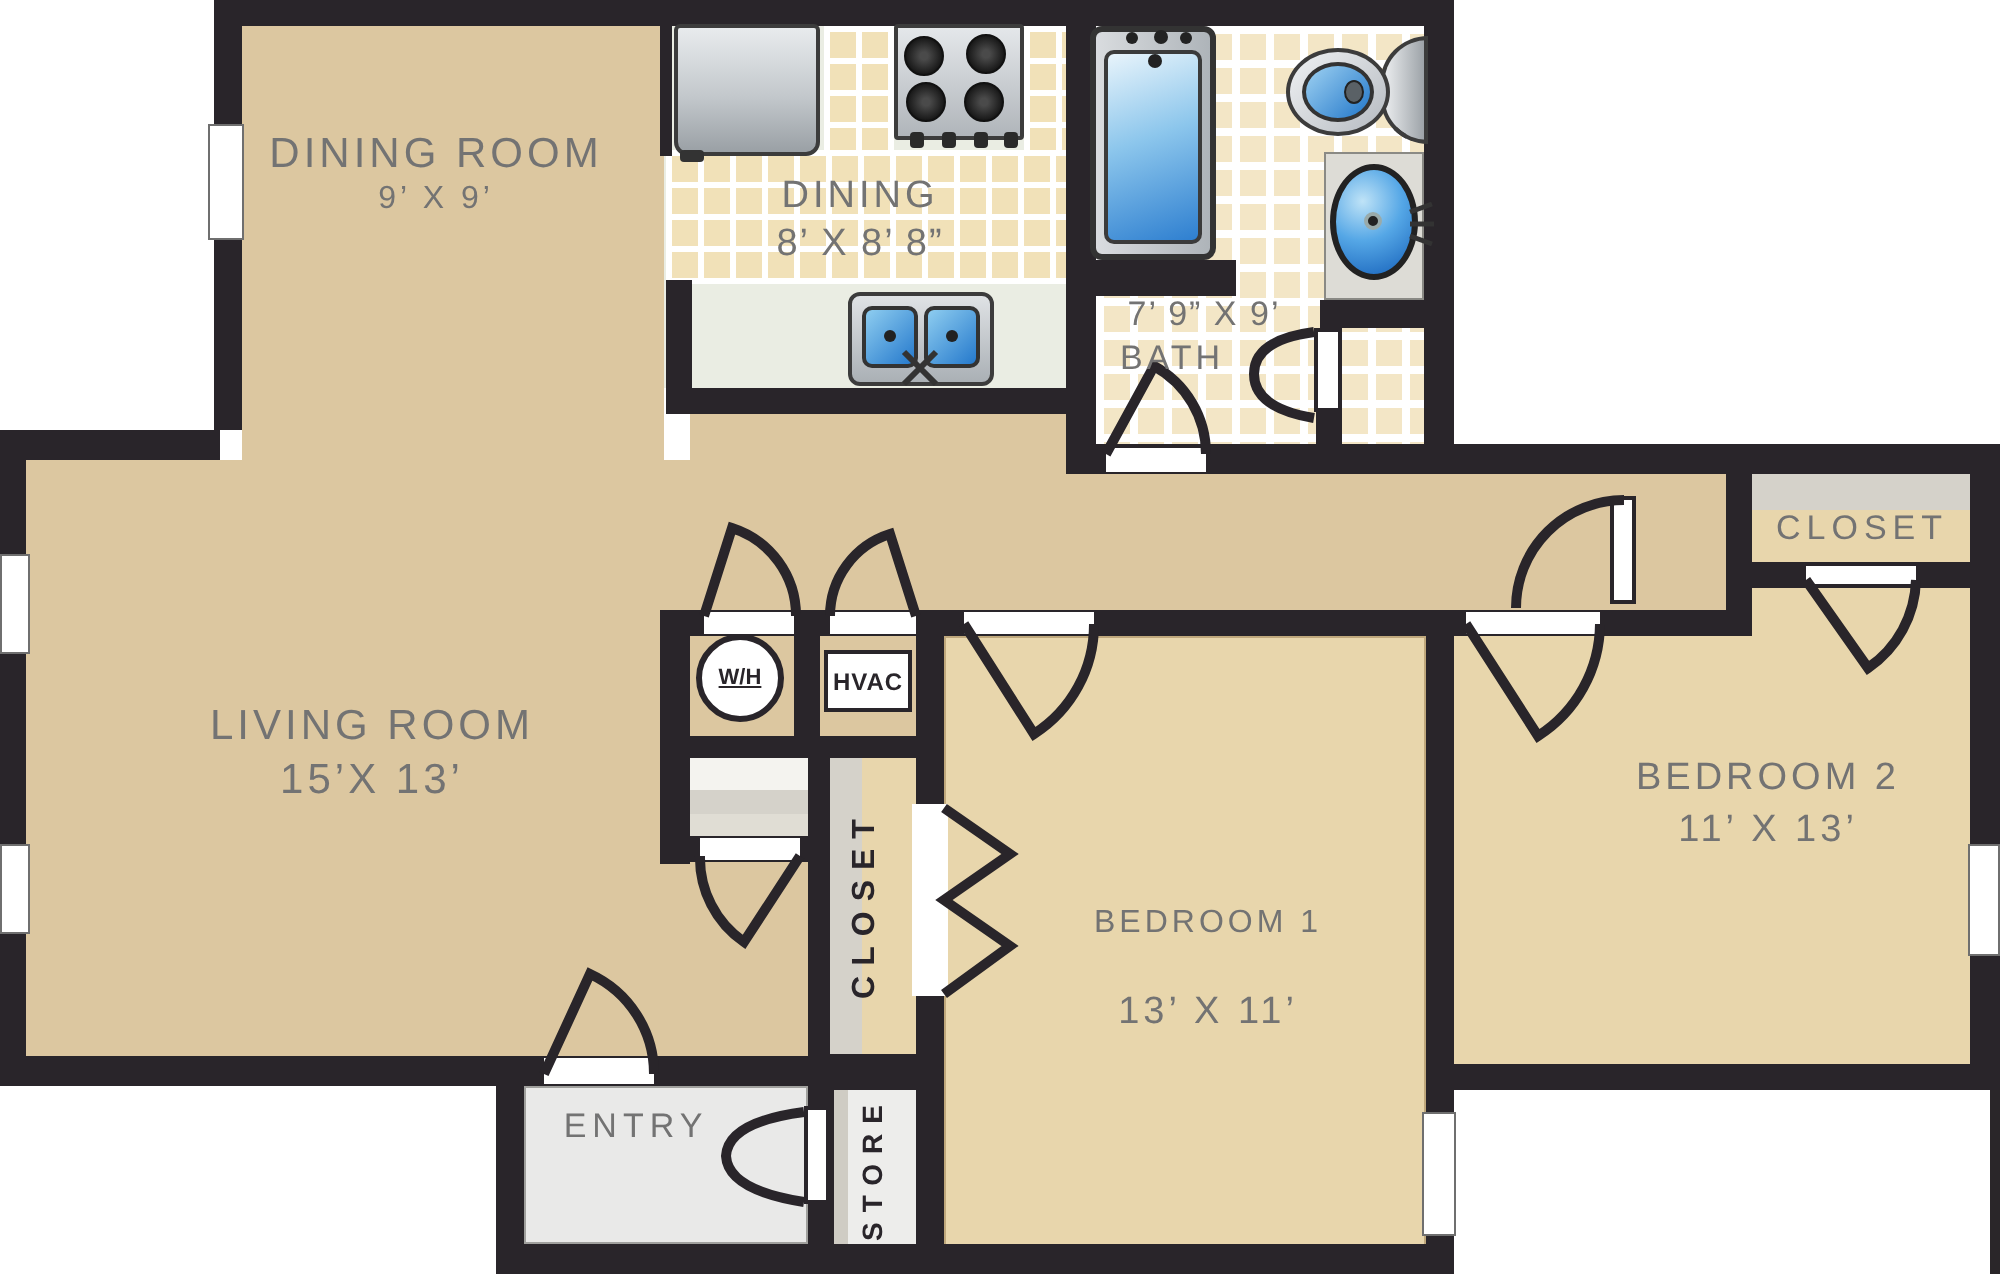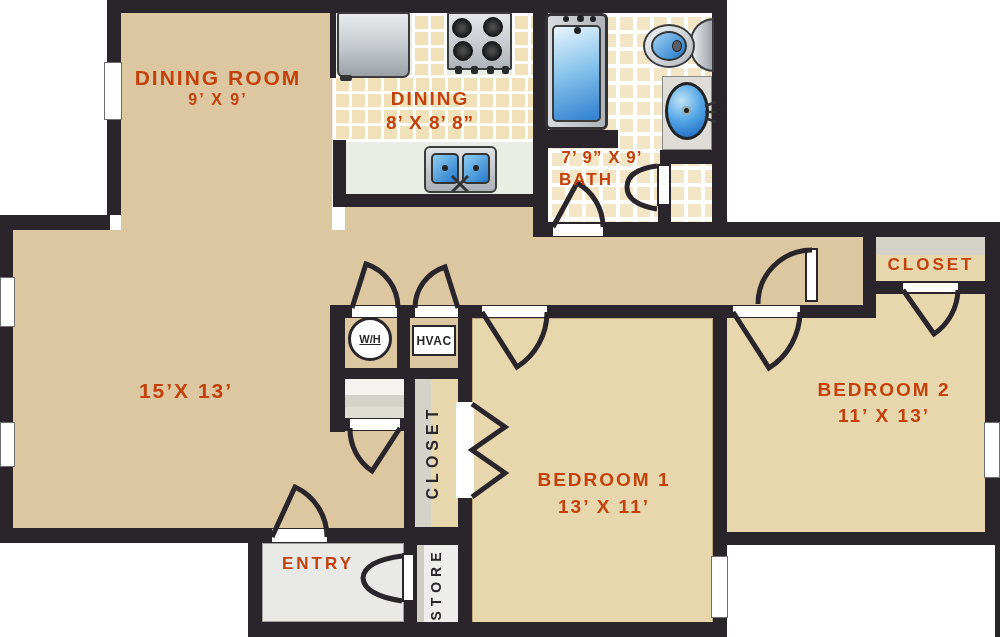--- a/index.html
+++ b/index.html
@@ -12,21 +12,21 @@
                        linear-gradient(90deg,#ffffff 3px,transparent 3px);
       background-size:16px 16px;}
   .tile-b{position:absolute;z-index:2;background-color:#f3e6c6;
       background-image:linear-gradient(#ffffff 4px,transparent 4px),
                        linear-gradient(90deg,#ffffff 4px,transparent 4px);
       background-size:17px 17px;}
   .win{position:absolute;background:#ffffff;border:1px solid #6f6f6f;z-index:20;box-sizing:border-box;}
   .gap{position:absolute;background:#ffffff;z-index:20;}
   .leaf{position:absolute;background:#ffffff;border:2px solid #29252a;z-index:35;box-sizing:border-box;}
   .fx{position:absolute;z-index:30;box-sizing:border-box;}
-  .lbl{position:absolute;z-index:60;font-weight:bold;color:#c2410c;white-space:nowrap;
+  .lbl{position:absolute;z-index:60;font-weight:normal;color:#737373;white-space:nowrap;
        transform:translate(-50%,-50%);line-height:1;}
   .lblv{position:absolute;z-index:60;font-weight:bold;color:#29252a;white-space:nowrap;
        transform:translate(-50%,-50%) rotate(-90deg);line-height:1;}
   #doorsvg{position:absolute;left:0;top:0;z-index:50;pointer-events:none;}
   .util{position:absolute;z-index:30;background:#ffffff;border:3px solid #29252a;
         display:flex;align-items:center;justify-content:center;font-weight:bold;
         color:#29252a;box-sizing:border-box;}
 </style>
 </head>
 <body>
@@ -171,22 +171,23 @@
       <path d="M705,106 L716,102 M705,112 L717,112 M705,118 L716,122" stroke-width="2.5"></path>
     </g>
   </svg>
 
   <div class="lbl" style="left:218px;top:77px;font-size:21px;letter-spacing:2px;">DINING ROOM</div>
   <div class="lbl" style="left:218px;top:100px;font-size:16px;letter-spacing:2px;">9’ X 9’</div>
   <div class="lbl" style="left:430px;top:98px;font-size:19px;letter-spacing:2px;">DINING</div>
   <div class="lbl" style="left:430px;top:122px;font-size:19px;letter-spacing:1px;">8’ X 8’ 8”</div>
   <div class="lbl" style="left:602px;top:157px;font-size:17px;letter-spacing:1px;">7’ 9” X 9’</div>
   <div class="lbl" style="left:586px;top:179px;font-size:17px;letter-spacing:2px;">BATH</div>
+  <div class="lbl" style="left:186px;top:363px;font-size:21px;letter-spacing:2px;">LIVING ROOM</div>
   <div class="lbl" style="left:186px;top:390px;font-size:21px;letter-spacing:2px;">15’X 13’</div>
-  <div class="lbl" style="left:604px;top:479px;font-size:19px;letter-spacing:2px;">BEDROOM 1</div>
+  <div class="lbl" style="left:604px;top:462px;font-size:16px;letter-spacing:2px;">BEDROOM 1</div>
   <div class="lbl" style="left:604px;top:506px;font-size:19px;letter-spacing:2px;">13’ X 11’</div>
   <div class="lbl" style="left:884px;top:389px;font-size:19px;letter-spacing:2px;text-align:right;">BEDROOM 2</div>
   <div class="lbl" style="left:884px;top:415px;font-size:19px;letter-spacing:2px;">11’ X 13’</div>
   <div class="lbl" style="left:931px;top:264px;font-size:17px;letter-spacing:3px;">CLOSET</div>
   <div class="lbl" style="left:318px;top:563px;font-size:17px;letter-spacing:3px;">ENTRY</div>
   <div class="lblv" style="left:433px;top:452px;font-size:16px;letter-spacing:5px;">CLOSET</div>
   <div class="lblv" style="left:436px;top:584px;font-size:14px;letter-spacing:5px;">STORE</div>
 
 </div>
 

